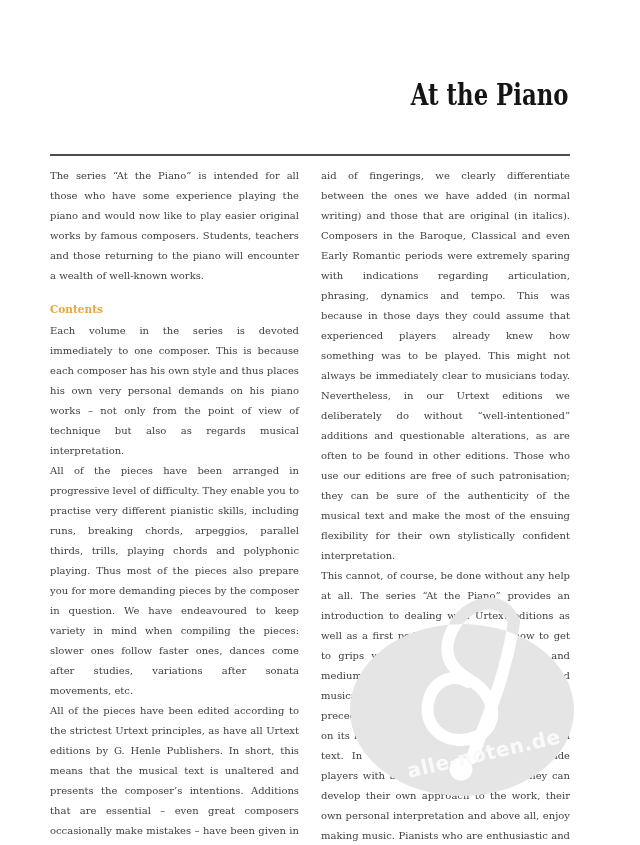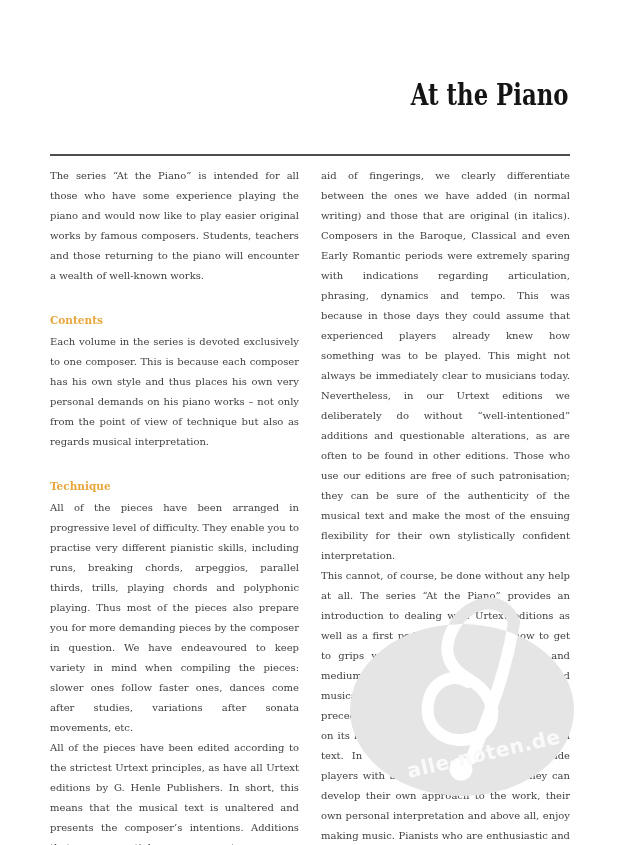--- a/index.html
+++ b/index.html
@@ -44,21 +44,21 @@
     font-size: 10px;
     line-height: 20px;
     color: #3f3f3f;
     text-align: justify;
   }
   .col p { margin: 0; }
   .sec-head {
     color: #E9A63C;
     font-weight: 700;
     font-size: 10.5px;
-    margin-top: 24px;
+    margin-top: 13px;
     margin-bottom: 2px;
     text-align: left;
   }
   .watermark {
     position: absolute;
     left: 336px;
     top: 592px;
     width: 260px;
     height: 230px;
     pointer-events: none;
@@ -70,23 +70,22 @@
 <div class="page-title">At the Piano</div>
 
 <div class="divider"></div>
 
 <div class="columns">
 
   <div class="col">
     <p>The series “At the Piano” is intended for all those who have some experience playing the piano and would now like to play easier original works by famous composers. Students, teachers and those returning to the piano will encounter a wealth of well-known works.</p>
 
     <div class="sec-head">Contents</div>
-    <p>Each volume in the series is devoted exclusively to one composer. This is because each composer has his own style and thus places his own very personal demands on his piano works – not only from the point of view of technique but also as regards musical interpretation.</p>
+    <p>Each volume in the series is devoted immediately to one composer. This is because each composer has his own style and thus places his own very personal demands on his piano works – not only from the point of view of technique but also as regards musical interpretation.</p>
 
-    <div class="sec-head">Technique</div>
     <p>All of the pieces have been arranged in progressive level of difficulty. They enable you to practise very different pianistic skills, including runs, breaking chords, arpeggios, parallel thirds, trills, playing chords and polyphonic playing. Thus most of the pieces also prepare you for more demanding pieces by the composer in question. We have endeavoured to keep variety in mind when compiling the pieces: slower ones follow faster ones, dances come after studies, variations after sonata movements, etc.</p>
 
     <p>All of the pieces have been edited according to the strictest Urtext principles, as have all Urtext editions by G. Henle Publishers. In short, this means that the musical text is unaltered and presents the composer’s intentions. Additions that are essential – even great composers occasionally make mistakes – have been given in parentheses. And as we do not wish to dispense with the</p>
   </div>
 
   <div class="col">
     <p>aid of fingerings, we clearly differentiate between the ones we have added (in normal writing) and those that are original (in italics). Composers in the Baroque, Classical and even Early Romantic periods were extremely sparing with indications regarding articulation, phrasing, dynamics and tempo. This was because in those days they could assume that experienced players already knew how something was to be played. This might not always be immediately clear to musicians today. Nevertheless, in our Urtext editions we deliberately do without “well-intentioned” additions and questionable alterations, as are often to be found in other editions. Those who use our editions are free of such patronisation; they can be sure of the authenticity of the musical text and make the most of the ensuing flexibility for their own stylistically confident interpretation.</p>
 
     <p>This cannot, of course, be done without any help at all. The series “At the Piano” provides an introduction to dealing with Urtext editions as well as a first pedagogical guide on how to get to grips with original works of an easy and medium level of difficulty from a technical and musical point of view. To this end, each piece is preceded by some information on practising it, on its history and on understanding the musical text. In so doing we would like to provide players with a foundation upon which they can develop their own approach to the work, their own personal interpretation and above all, enjoy making music. Pianists who are enthusiastic and prepared to put in a little effort – no matter whether young or old, starting to play or returning to the instrument – will then be able to play their Bach, Beethoven, Chopin, Brahms or even Liszt with conviction.</p>
   </div>

